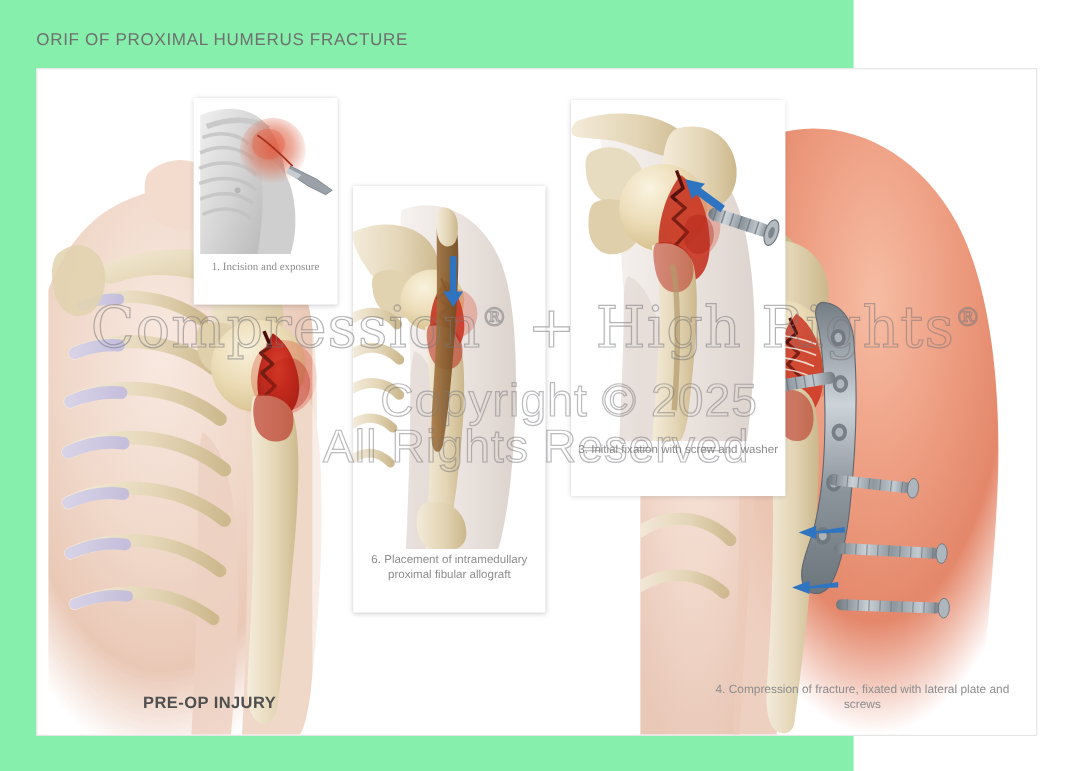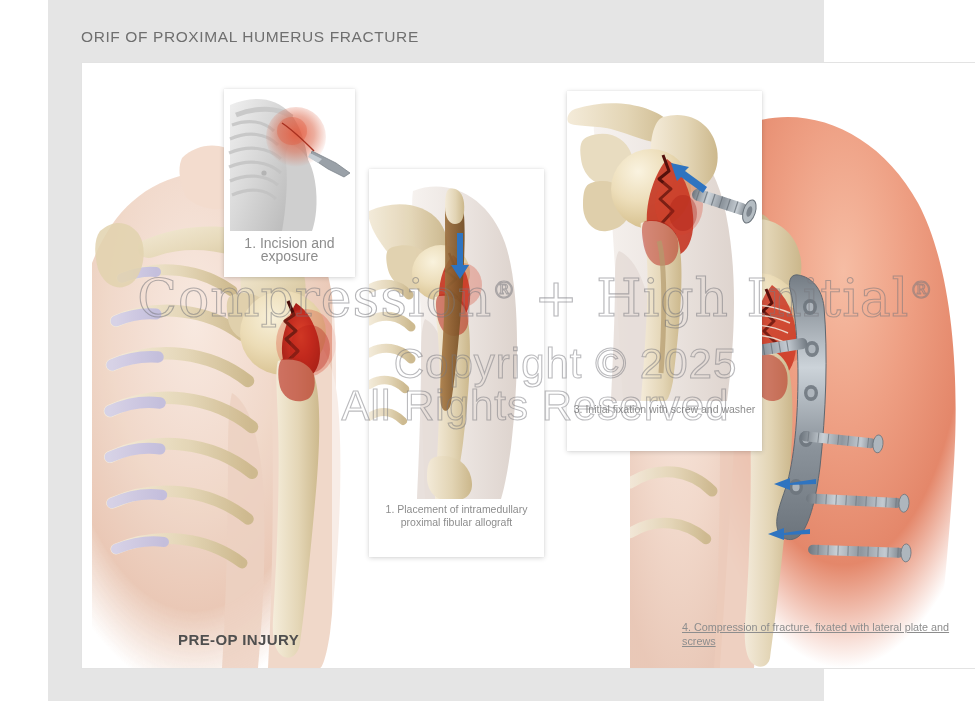--- a/index.html
+++ b/index.html
@@ -13,22 +13,21 @@
     font-family: "Liberation Sans", sans-serif;
     overflow: hidden;
     position: relative;
   }
 
   #stage {
     position: absolute;
     left: 0; top: 0;
     width: 776px;
     height: 701px;
-    background: #e5e5e5;
-    margin-left: 48px;
+    background: #86efac;
   }
 
   
   .page-title {
     position: absolute;
     left: 33px;
     top: 28px;
     font-size: 15.5px;
     letter-spacing: 0.6px;
     color: #6f6f6f;
@@ -71,21 +70,21 @@
     left: 0; right: 0;
     text-align: center;
     color: #8d8d8d;
     font-size: 10.5px;
     line-height: 13px;
     font-weight: 400;
   }
 
   #card1 { left: 142px; top: 26px; width: 131px; height: 188px; }
   #card1 .card-art { height: 142px; }
-  #card1 .caption { top: 148px; font-size: 14px; line-height: 12.5px; }
+  #card1 .caption { top: 148px; font-size: 10px; line-height: 12.5px; font-family: Liberation Serif, serif; }
 
   #card2 { left: 287px; top: 106px; width: 175px; height: 388px; }
   #card2 .card-art { height: 330px; }
   #card2 .caption { top: 334px; }
 
   #card3 { left: 485px; top: 28px; width: 195px; height: 360px; }
   #card3 .card-art { height: 310px; }
   #card3 .caption { top: 312px; }
 
   
@@ -96,25 +95,24 @@
     font-size: 15px;
     color: #4f4f4f;
     letter-spacing: 0.4px;
     font-weight: 600;
   }
   .postop-caption {
     position: absolute;
     left: 600px;
     top: 558px;
     width: 300px;
-    text-align: left;
+    text-align: center;
     color: #8d8d8d;
     font-size: 10.8px;
     line-height: 13.5px;
-    text-decoration: underline;
   }
 
   
   #watermark {
     position: absolute;
     left: 0; top: 0;
     width: 975px;
     height: 701px;
     pointer-events: none;
   }
@@ -562,21 +560,21 @@
           <path d="M80,20 C88,18 94,24 95,34 C96,44 94,52 90,54 C82,58 76,50 76,38 C76,28 77,22 80,20 Z" fill="url(#boneP2)"></path>
 
           <path d="M66,288 C82,284 98,292 102,308 C106,324 98,332 82,332
                    C66,332 58,322 58,308 C58,296 60,290 66,288 Z" fill="url(#boneP2)"></path>
 
           <g fill="#2f74c0">
             <path d="M88,64 L88,96 L82,96 L91,110 L100,96 L94,96 L94,64 Z"></path>
           </g>
         </svg>
       </div>
-      <div class="caption">1. Placement of intramedullary proximal fibular allograft</div>
+      <div class="caption">6. Placement of intramedullary proximal fibular allograft</div>
     </div>
 
     <div class="card" id="card3">
       <div class="card-art">
         <svg width="195" height="310" viewBox="0 0 195 310">
           <defs>
             <linearGradient id="armPale3" x1="0%" y1="0%" x2="100%" y2="0%">
               <stop offset="0%" stop-color="#f7f3f0"></stop>
               <stop offset="50%" stop-color="#ece5e1"></stop>
               <stop offset="100%" stop-color="#ded4ce"></stop>
@@ -655,18 +653,18 @@
       </div>
       <div class="caption">3. Initial fixation with screw and washer</div>
     </div>
 
     <div class="preop-label">PRE-OP INJURY</div>
     <div class="postop-caption">4. Compression of fracture, fixated with lateral plate and screws</div>
 
   </div>
 
   <div id="watermark">
-    <div class="wm-line wm1"><span>Compression</span><span class="wm-sup">®</span><span> + High Initial</span><span class="wm-sup">®</span></div>
+    <div class="wm-line wm1"><span>Compression</span><span class="wm-sup">®</span><span> + High Rights</span><span class="wm-sup">®</span></div>
     <div class="wm-line wm2">Copyright © 2025</div>
     <div class="wm-line wm3">All Rights Reserved</div>
   </div>
 
 </div>
 
 </body></html>

